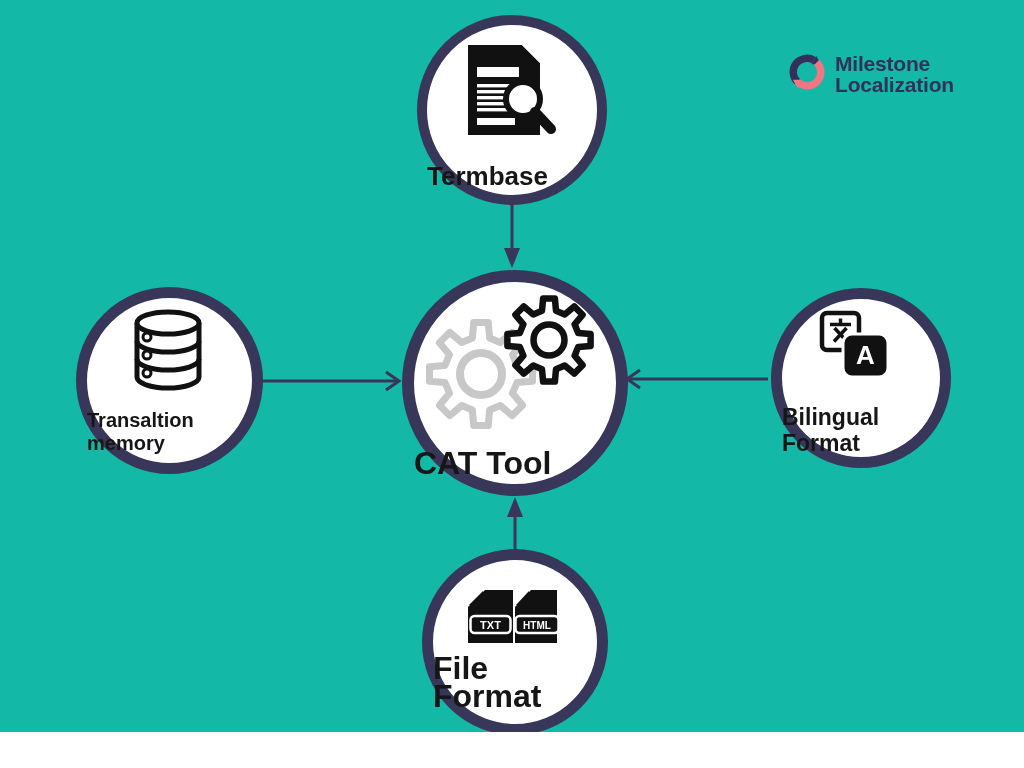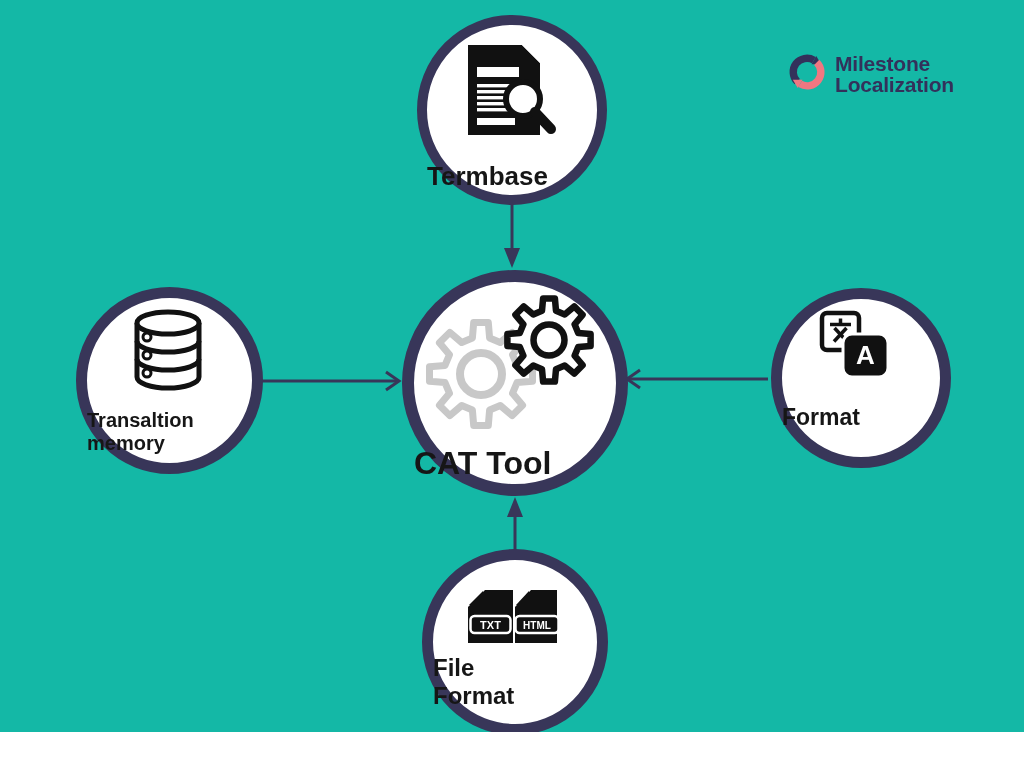--- a/index.html
+++ b/index.html
@@ -96,34 +96,35 @@
     <svg class="icon-svg" width="158" height="158" viewBox="11 11 158 158">
       <rect x="51" y="25" width="37" height="37" rx="5" fill="#ffffff" stroke="#111111" stroke-width="4.5"></rect>
       <line x1="69.5" y1="30.5" x2="69.5" y2="35" stroke="#111111" stroke-width="3.5"></line>
       <line x1="59" y1="36.5" x2="80" y2="36.5" stroke="#111111" stroke-width="3.5"></line>
       <line x1="63.5" y1="40" x2="76" y2="53.5" stroke="#111111" stroke-width="3.5"></line>
       <line x1="75.5" y1="40" x2="63" y2="53.5" stroke="#111111" stroke-width="3.5"></line>
       <rect x="72" y="46" width="45" height="43" rx="9" fill="#111111" stroke="#ffffff" stroke-width="3"></rect>
       <text x="94.5" y="76" text-anchor="middle" fill="#ffffff" font-size="26" font-weight="700" font-family="Liberation Sans, sans-serif">A</text>
     </svg>
     <div class="node-label" style="top:105px;font-size:23px;line-height:26px;">
+      <div>Bilingual</div>
       <div>Format</div>
     </div>
   </div>
 
   <div class="node" style="left:422px;top:549px;width:186px;height:186px;">
     <svg class="icon-svg" width="164" height="164" viewBox="11 11 164 164">
       <path d="M63,41 L91,41 L91,94 L46,94 L46,58 Z" fill="#111111"></path>
       <polygon points="47,56 61,56 61,42" fill="#111111"></polygon>
       <path d="M109,41 L135,41 L135,94 L93,94 L93,58 Z" fill="#111111"></path>
       <polygon points="94,56 107,56 107,42" fill="#111111"></polygon>
       <rect x="48.5" y="67" width="40" height="17" rx="4" fill="#111111" stroke="#ffffff" stroke-width="2.5"></rect>
       <text x="68.5" y="79.5" text-anchor="middle" fill="#ffffff" font-size="11" font-weight="700" font-family="Liberation Sans, sans-serif">TXT</text>
       <rect x="93.5" y="67" width="43" height="17" rx="4" fill="#111111" stroke="#ffffff" stroke-width="2.5"></rect>
       <text x="115" y="79.5" text-anchor="middle" fill="#ffffff" font-size="10" font-weight="700" font-family="Liberation Sans, sans-serif">HTML</text>
     </svg>
-    <div class="node-label" style="top:94px;font-size:24px;line-height:28px;">
+    <div class="node-label" style="top:94px;font-size:32px;line-height:28px;">
       <div>File</div>
       <div>Format</div>
     </div>
   </div>
 
 </div>
 
 </body></html>

